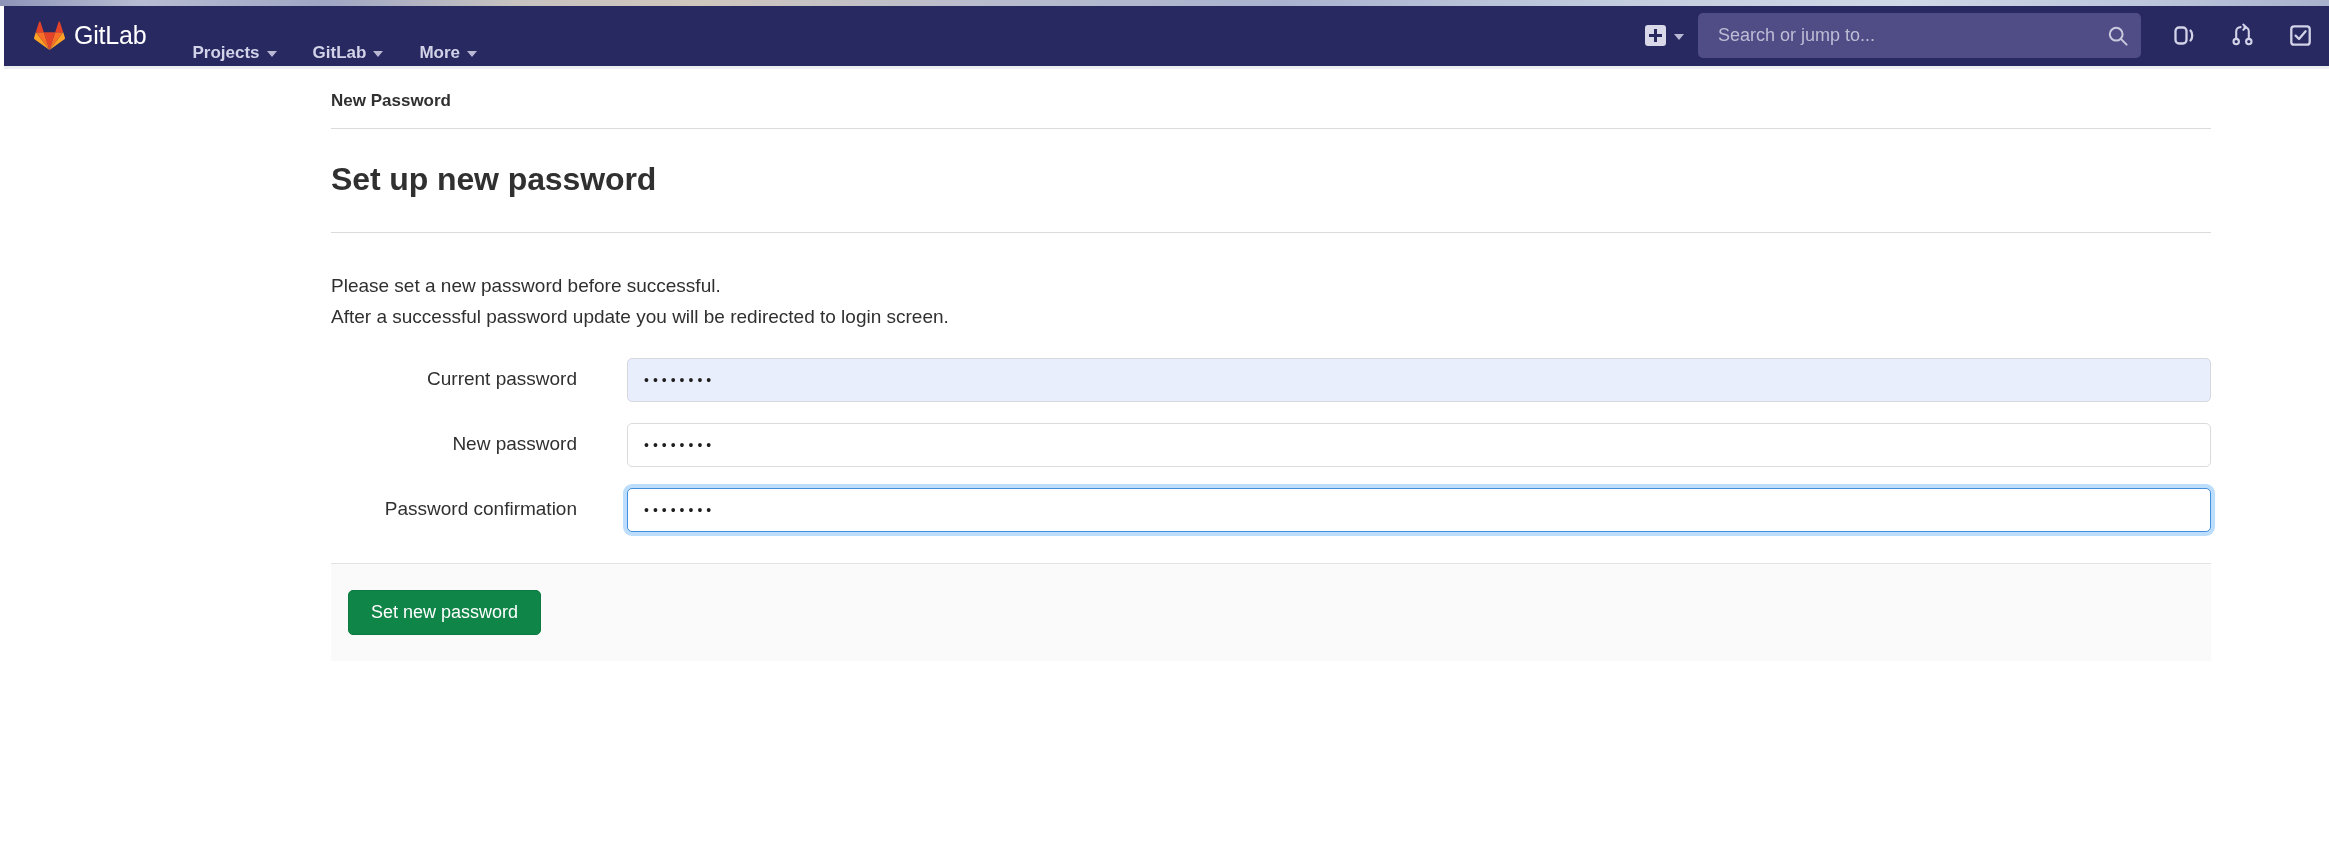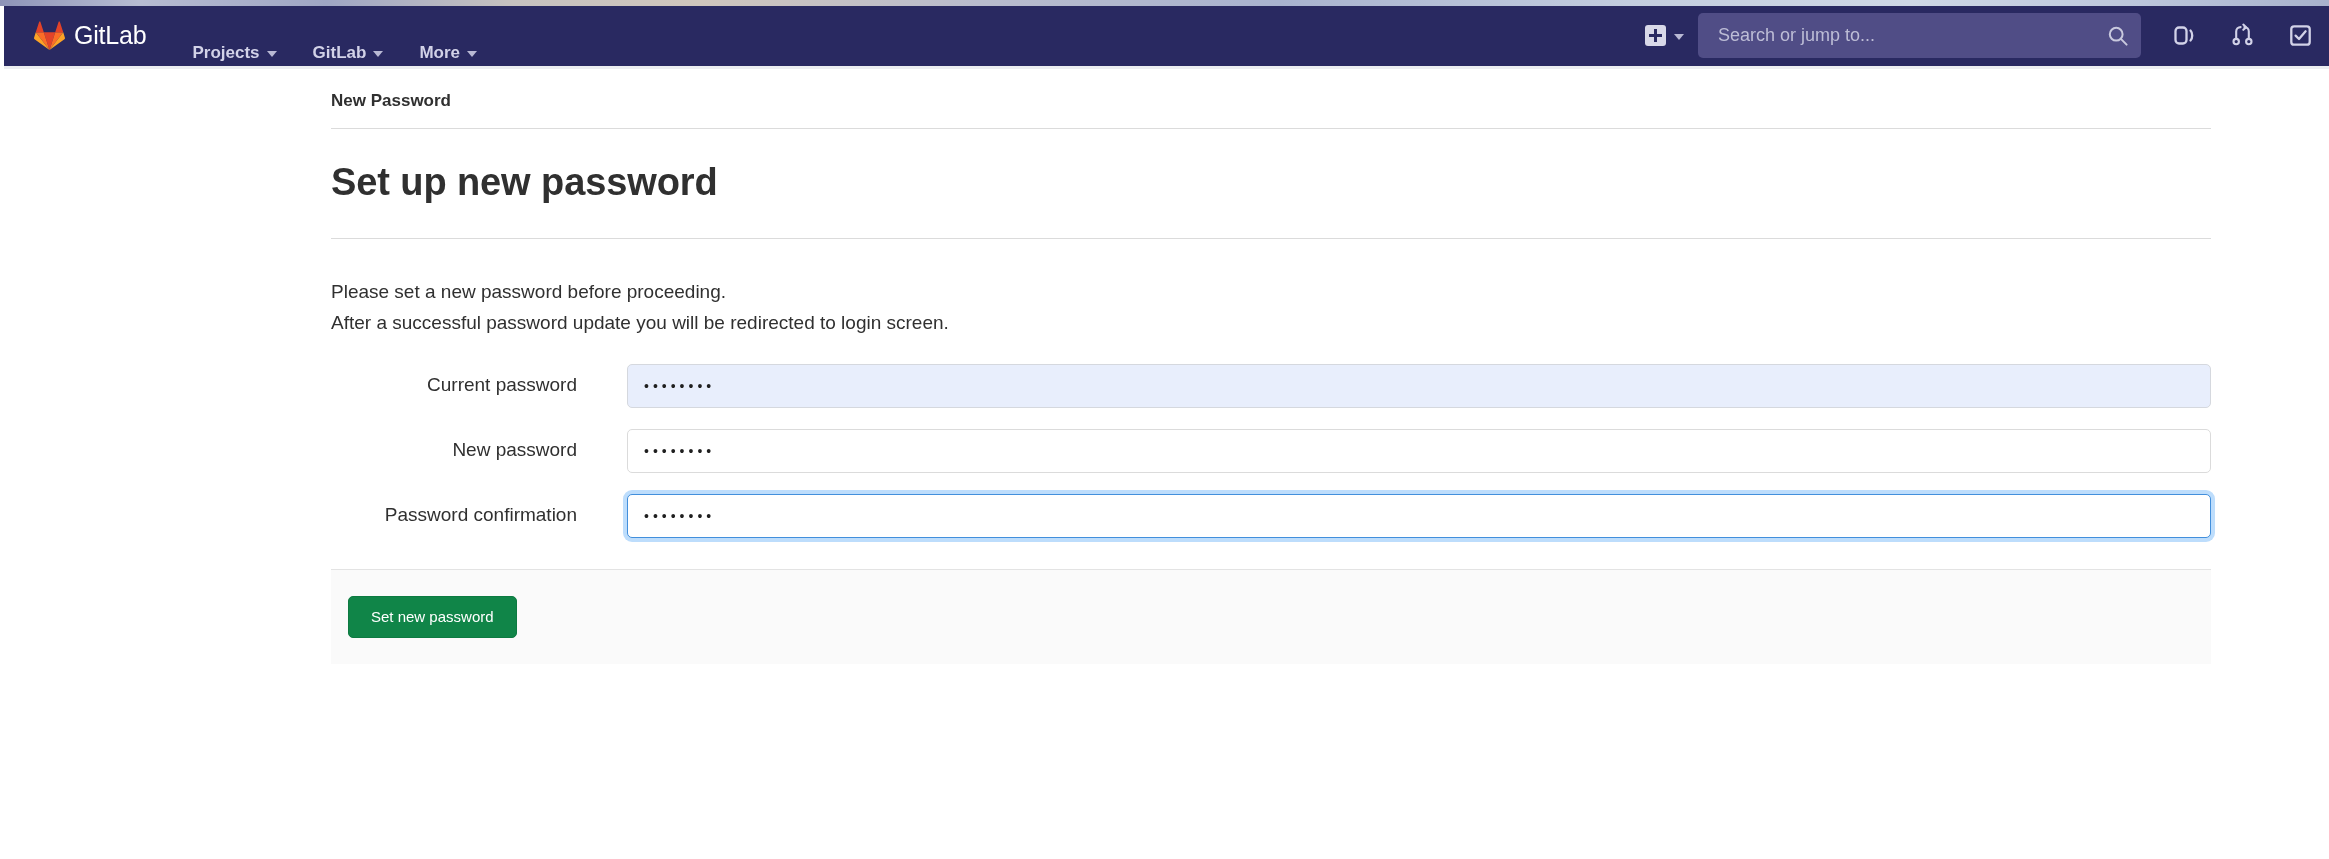--- a/index.html
+++ b/index.html
@@ -147,21 +147,21 @@
     color: #303030;
     padding-top: 25px;
     padding-bottom: 17px;
   }
   .hr {
     height: 1px;
     background: #dbdbdb;
     width: 100%;
   }
   .page-title {
-    font-size: 38px;
+    font-size: 32px;
     font-weight: 700;
     color: #303030;
     padding: 32px 0 34px 0;
     letter-spacing: -0.1px;
   }
   .intro {
     padding-top: 40px;
     font-size: 19px;
     color: #303030;
     line-height: 1.33;
@@ -224,21 +224,21 @@
     padding: 26px 0 26px 0;
     width: 1880px;
   }
   .btn-submit {
     margin-left: 17px;
     display: inline-block;
     background: #108548;
     border: 1px solid #0d7a41;
     color: #ffffff;
     font-family: "Liberation Sans", sans-serif;
-    font-size: 15px;
+    font-size: 18px;
     font-weight: 400;
     padding: 11px 22px;
     border-radius: 5px;
     cursor: pointer;
     line-height: 1.2;
   }
 </style>
 </head>
 <body>
 
@@ -327,21 +327,21 @@
 <div class="page">
   <div class="container">
 
     <div class="breadcrumb">New Password</div>
     <div class="hr"></div>
 
     <div class="page-title">Set up new password</div>
     <div class="hr"></div>
 
     <div class="intro">
-      <p>Please set a new password before proceeding.</p>
+      <p>Please set a new password before successful.</p>
       <p>After a successful password update you will be redirected to login screen.</p>
     </div>
 
     <div class="form">
 
       <div class="form-row">
         <div class="form-label">Current password</div>
         <div class="form-field">
           <div class="pw-input autofilled">
             <span class="dots">••••••••</span>

